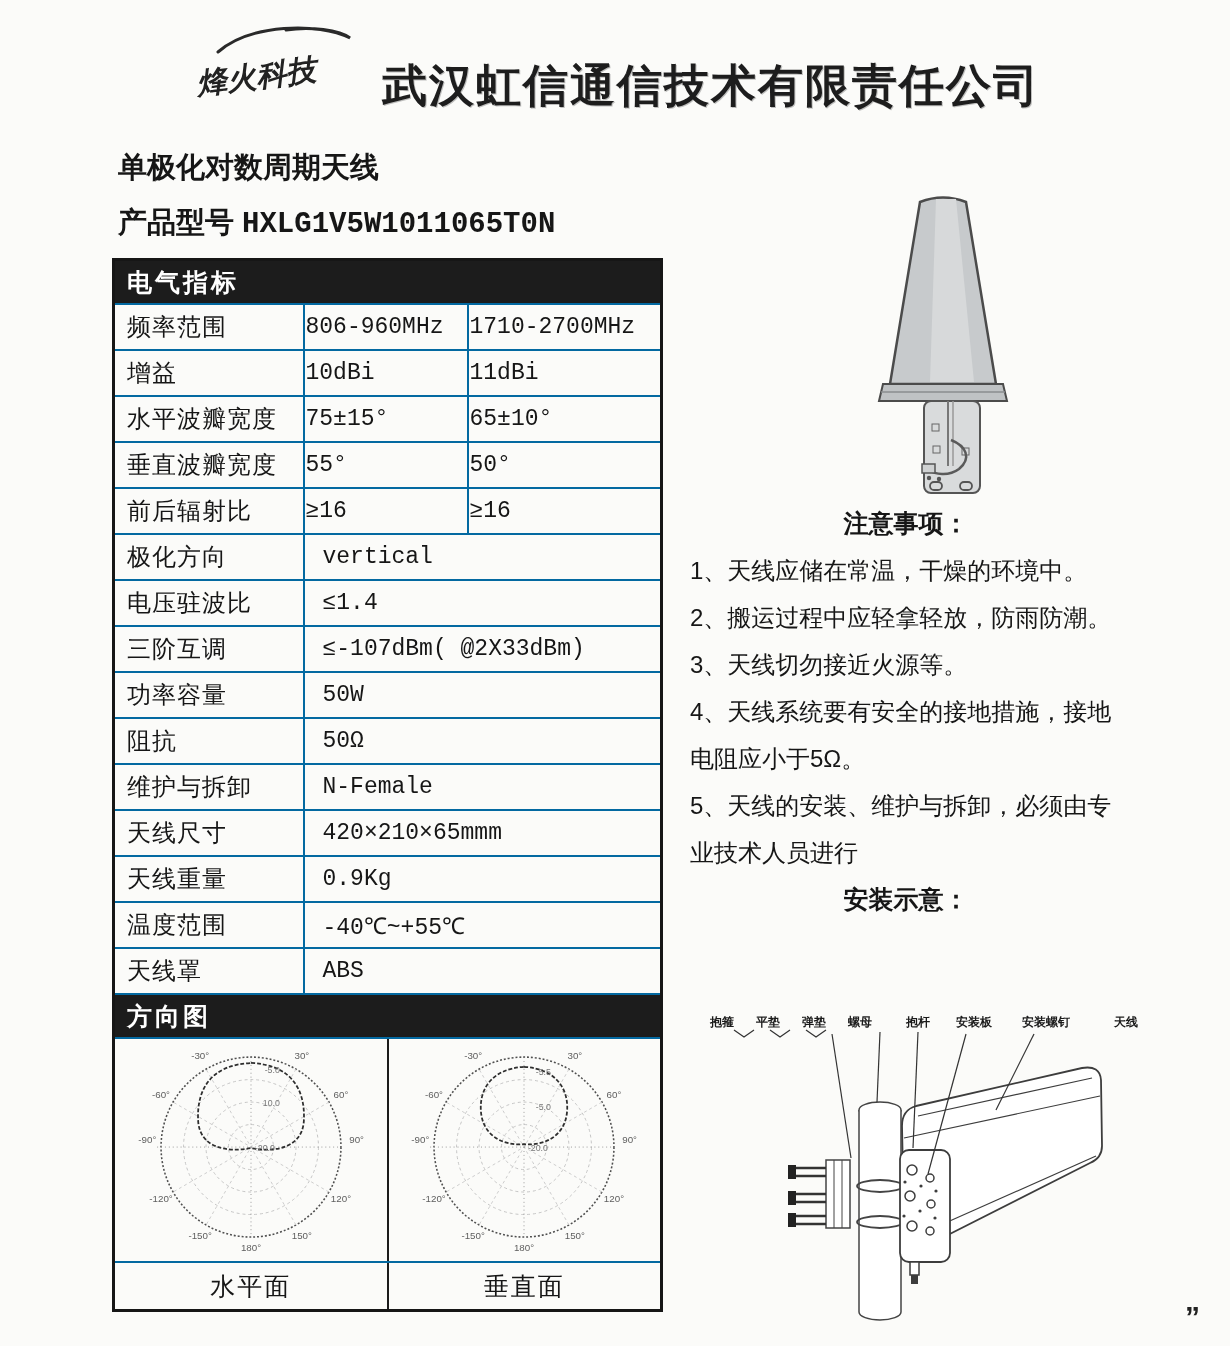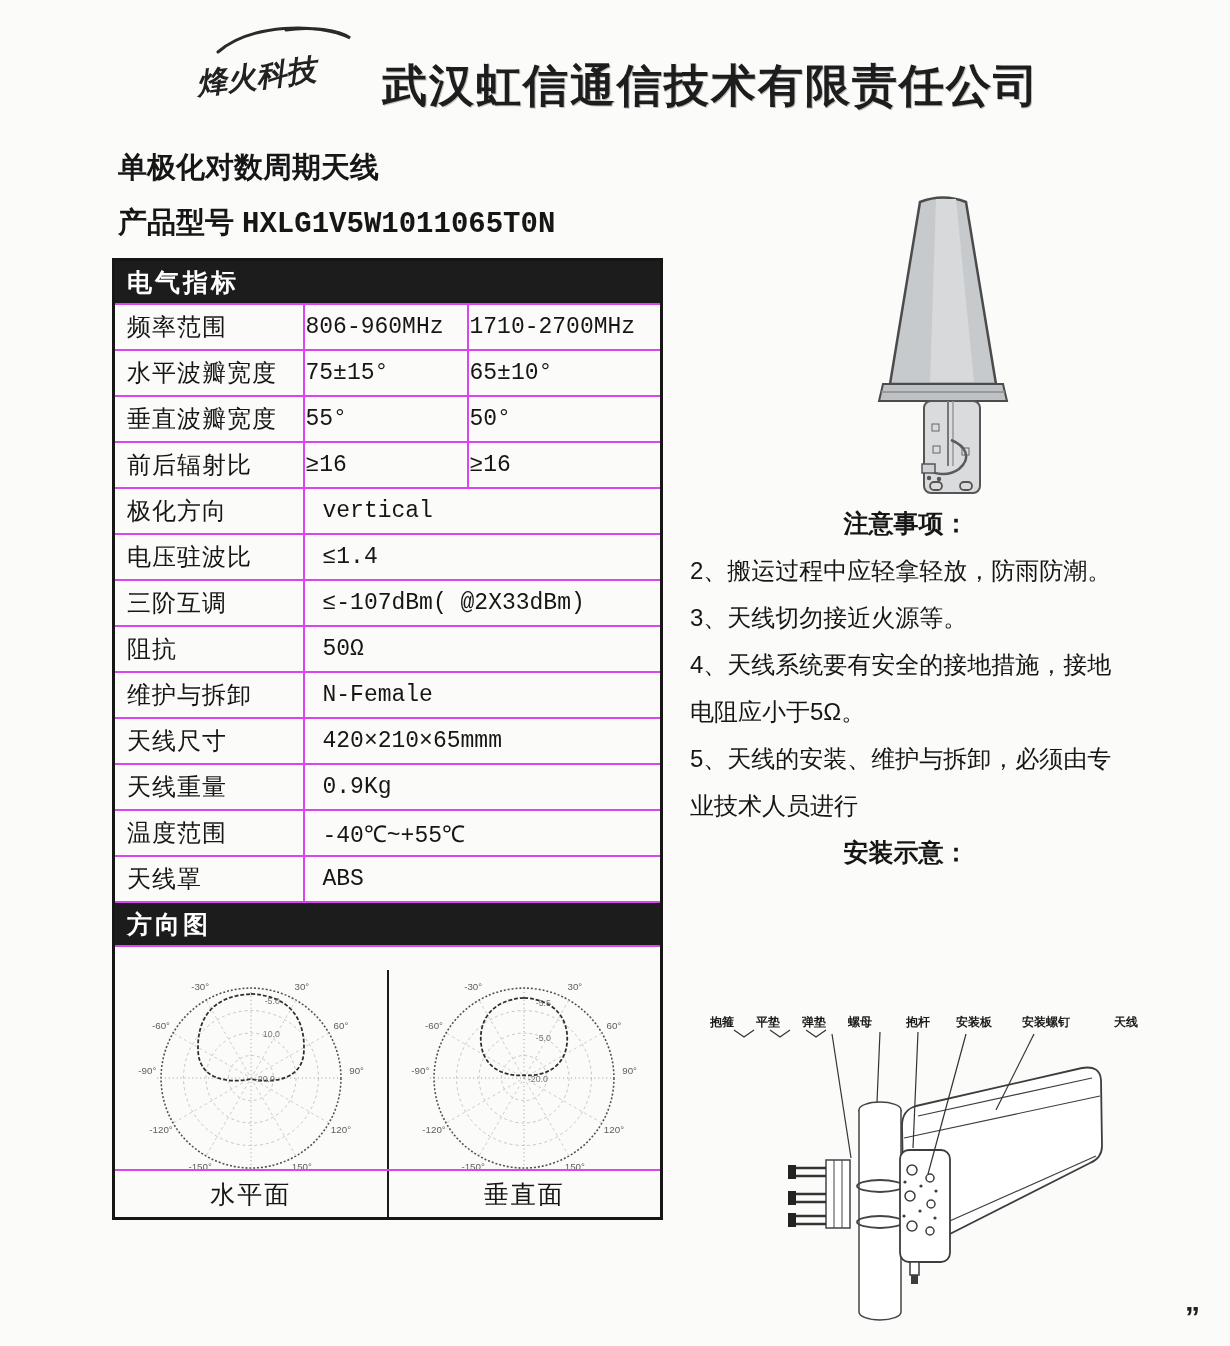--- a/index.html
+++ b/index.html
@@ -13,29 +13,29 @@
   .company{margin-left:12px;margin-top:34px;font-size:45px;font-weight:900;letter-spacing:2px;
            color:#1d1d1d;text-shadow:1px 1px 0 rgba(80,80,80,.35);white-space:nowrap;}
 
   .product-title{position:absolute;left:118px;top:148px;font-size:29px;font-weight:bold;}
   .model-line{position:absolute;left:118px;top:203px;font-size:29px;font-weight:bold;white-space:nowrap;text-align:right;}
   .model-line .mono{font-weight:700;font-size:29px;}
 
   
   table.spec{position:absolute;left:112px;top:258px;width:548px;border-collapse:collapse;
              table-layout:fixed;border:3px solid #161616;}
-  table.spec td{border:2px solid #d946ef;overflow:hidden;}
+  table.spec td{border:2px solid #0369a1;overflow:hidden;}
   td.secbar{background:#1c1c1c;color:#fff;font-size:25px;font-weight:bold;letter-spacing:3px;
             height:40px;padding-left:12px;}
   td.lbl{font-size:24px;padding-left:12px;height:42px;letter-spacing:1px;}
   td.val{font-size:23px;text-align:left;}
   td.valL{font-size:23px;text-align:left;padding-left:18px;}
   td.plotcell{height:222px;padding:0;}
   .plots{display:flex;height:222px;}
-  .plots .half{width:50%;height:100%;display:flex;align-items:center;justify-content:center;margin-top:23px;}
+  .plots .half{width:50%;height:100%;display:flex;align-items:center;justify-content:center;}
   .plots .half:first-child{border-right:2px solid #1b1b1b;}
   td.capcell{height:46px;padding:0;}
   .caps{display:flex;height:46px;}
   .caps .half{width:50%;display:flex;align-items:center;justify-content:center;
               font-size:25px;letter-spacing:2px;}
   .caps .half:first-child{border-right:2px solid #1b1b1b;}
 
   
   .antenna-img{position:absolute;left:838px;top:186px;}
   .notes{position:absolute;left:690px;top:500px;width:432px;font-size:24px;line-height:47px;}
@@ -86,20 +86,25 @@
     <tbody>
         <tr>
       <td class="secbar" colspan="3">电气指标</td>
     </tr>
     <tr>
       <td class="lbl">频率范围</td>
       <td class="val mono">806-960MHz</td>
       <td class="val mono">1710-2700MHz</td>
     </tr>
     <tr>
+      <td class="lbl">增益</td>
+      <td class="val mono">10dBi</td>
+      <td class="val mono">11dBi</td>
+    </tr>
+    <tr>
       <td class="lbl">水平波瓣宽度</td>
       <td class="val mono">75±15°</td>
       <td class="val mono">65±10°</td>
     </tr>
     <tr>
       <td class="lbl">垂直波瓣宽度</td>
       <td class="val mono">55°</td>
       <td class="val mono">50°</td>
     </tr>
     <tr>
@@ -111,20 +116,24 @@
       <td class="lbl">极化方向</td>
       <td class="valL mono" colspan="2">vertical</td>
     </tr>
     <tr>
       <td class="lbl">电压驻波比</td>
       <td class="valL mono" colspan="2">≤1.4</td>
     </tr>
     <tr>
       <td class="lbl">三阶互调</td>
       <td class="valL mono" colspan="2">≤-107dBm( @2X33dBm)</td>
+    </tr>
+    <tr>
+      <td class="lbl">功率容量</td>
+      <td class="valL mono" colspan="2">50W</td>
     </tr>
     <tr>
       <td class="lbl">阻抗</td>
       <td class="valL mono" colspan="2">50Ω</td>
     </tr>
 
     <tr>
       <td class="lbl">维护与拆卸</td>
       <td class="valL mono" colspan="2">N-Female</td>
     </tr>
@@ -239,20 +248,21 @@
       <rect x="84" y="278" width="13" height="9" fill="#cfd1d2" stroke="#555" stroke-width="1.5"></rect>
       <circle cx="91" cy="292" r="2.2" fill="#555"></circle>
       <circle cx="101" cy="293" r="2.2" fill="#555"></circle>
       <rect x="92" y="296" width="12" height="8" rx="4" fill="none" stroke="#555" stroke-width="1.8"></rect>
       <rect x="122" y="296" width="12" height="8" rx="4" fill="none" stroke="#555" stroke-width="1.8"></rect>
     </svg>
   </div>
 
   <div class="notes">
     <p class="bold">注意事项：</p>
+    <p>1、天线应储在常温，干燥的环境中。</p>
     <p>2、搬运过程中应轻拿轻放，防雨防潮。</p>
     <p>3、天线切勿接近火源等。</p>
     <p>4、天线系统要有安全的接地措施，接地电阻应小于5Ω。</p>
     <p>5、天线的安装、维护与拆卸，必须由专业技术人员进行</p>
     <p class="bold">安装示意：</p>
   </div>
 
   <div class="install-svg">
     <svg width="558" height="320" viewBox="0 0 558 320">
 

